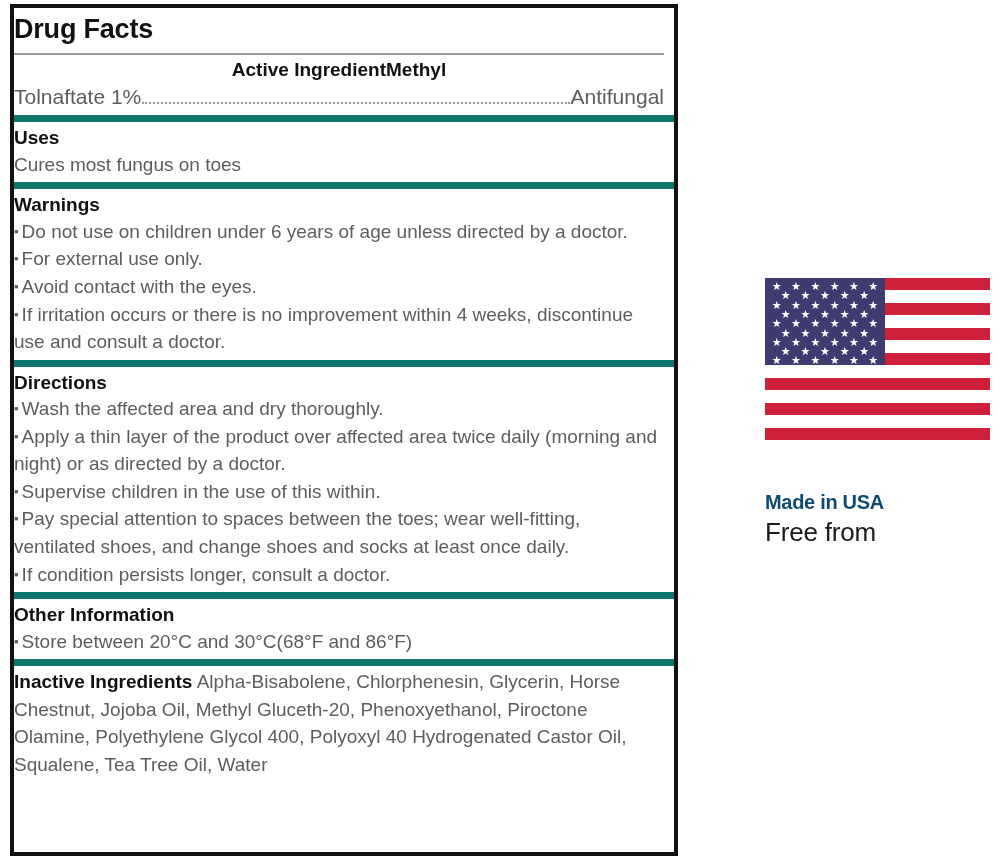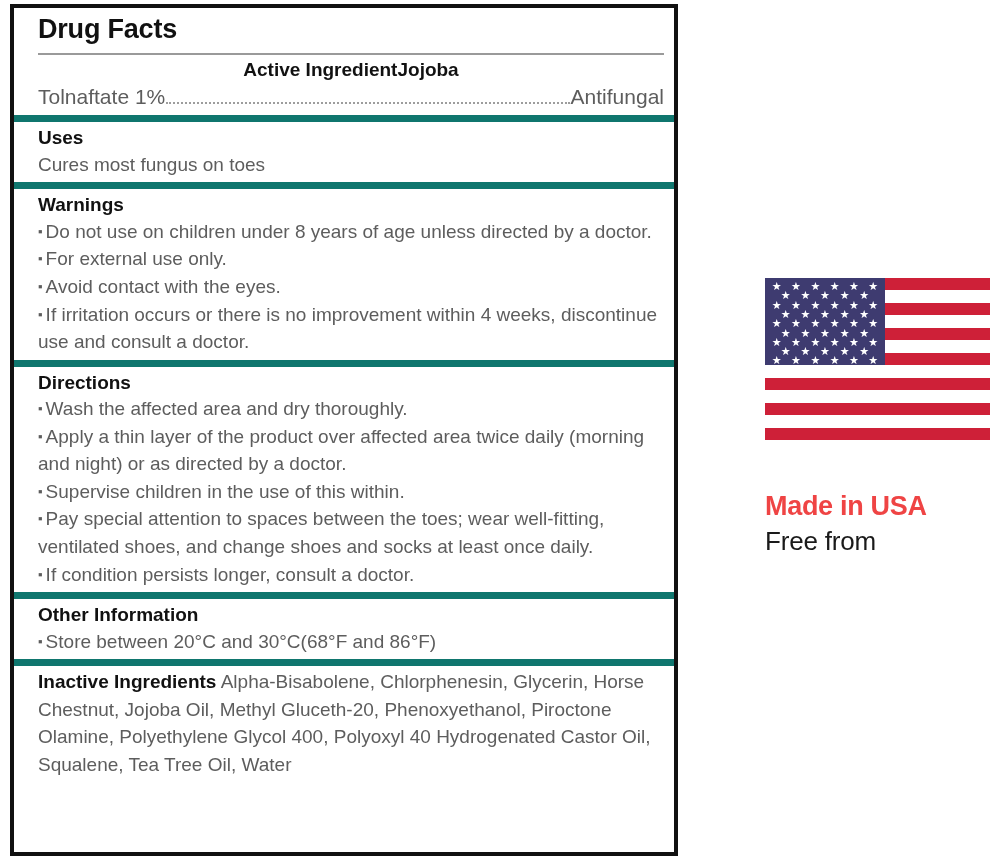--- a/index.html
+++ b/index.html
@@ -25,21 +25,21 @@
     height: 852px;
     box-sizing: border-box;
     border: 4px solid #111111;
     background: #ffffff;
     display: flex;
     flex-direction: column;
   }
 
   .df-section {
     box-sizing: border-box;
-    padding: 2px 10px 4px 24px;
+    padding: 2px 10px 4px 0;
     background: #ffffff;
   }
   
   .df-section.rule-top {
     border-top: 7px solid #0f766e;
   }
 
   .df-title {
     font-size: 27px;
     font-weight: bold;
@@ -168,23 +168,23 @@
   .star-row.five { justify-content: space-around; padding: 0 11px; box-sizing: border-box; }
   .star { display: block; }
 
   #usa-caption {
     position: absolute;
     left: 765px;
     top: 490px;
     width: 235px;
   }
   .usa-title {
-    font-size: 27px;
-    font-weight: bold;
-    color: #ef4444;
+    font-size: 20px;
+    font-weight: bold;
+    color: #0c4a6e;
     line-height: 1.25;
     letter-spacing: -0.3px;
   }
   .usa-sub {
     font-size: 26px;
     font-weight: normal;
     color: #1a1a1a;
     line-height: 1.32;
     letter-spacing: -0.2px;
   }
@@ -192,38 +192,38 @@
 </head>
 <body>
 
 <div id="drug-facts-panel">
 
   <div class="df-section">
     <div class="df-title">Drug Facts</div>
     <div class="hairline"></div>
     <div class="df-row">
       <span class="df-head">Active Ingredient</span>
-      <span class="df-head-right">Jojoba</span>
+      <span class="df-head-right">Methyl</span>
     </div>
     <div class="leader-row">
       <span class="leader-left">Tolnaftate 1%</span>
       <span class="leader-fill"></span>
       <span class="leader-right">Antifungal</span>
     </div>
   </div>
 
   <div class="df-section rule-top">
     <div class="sec-head">Uses</div>
     <div class="sec-text">Cures most fungus on toes</div>
   </div>
 
   <div class="df-section rule-top">
     <div class="sec-head">Warnings</div>
     <div>
-      <div class="bullet-line"><span class="bullet">▪</span><span>Do not use on children under 8 years of age unless directed by a doctor.</span></div>
+      <div class="bullet-line"><span class="bullet">▪</span><span>Do not use on children under 6 years of age unless directed by a doctor.</span></div>
       <div class="bullet-line"><span class="bullet">▪</span><span>For external use only.</span></div>
       <div class="bullet-line"><span class="bullet">▪</span><span>Avoid contact with the eyes.</span></div>
       <div class="bullet-line"><span class="bullet">▪</span><span>If irritation occurs or there is no improvement within 4 weeks, discontinue use and consult a doctor.</span></div>
     </div>
   </div>
 
   <div class="df-section rule-top">
     <div class="sec-head">Directions</div>
     <div>
       <div class="bullet-line"><span class="bullet">▪</span><span>Wash the affected area and dry thoroughly.</span></div>

